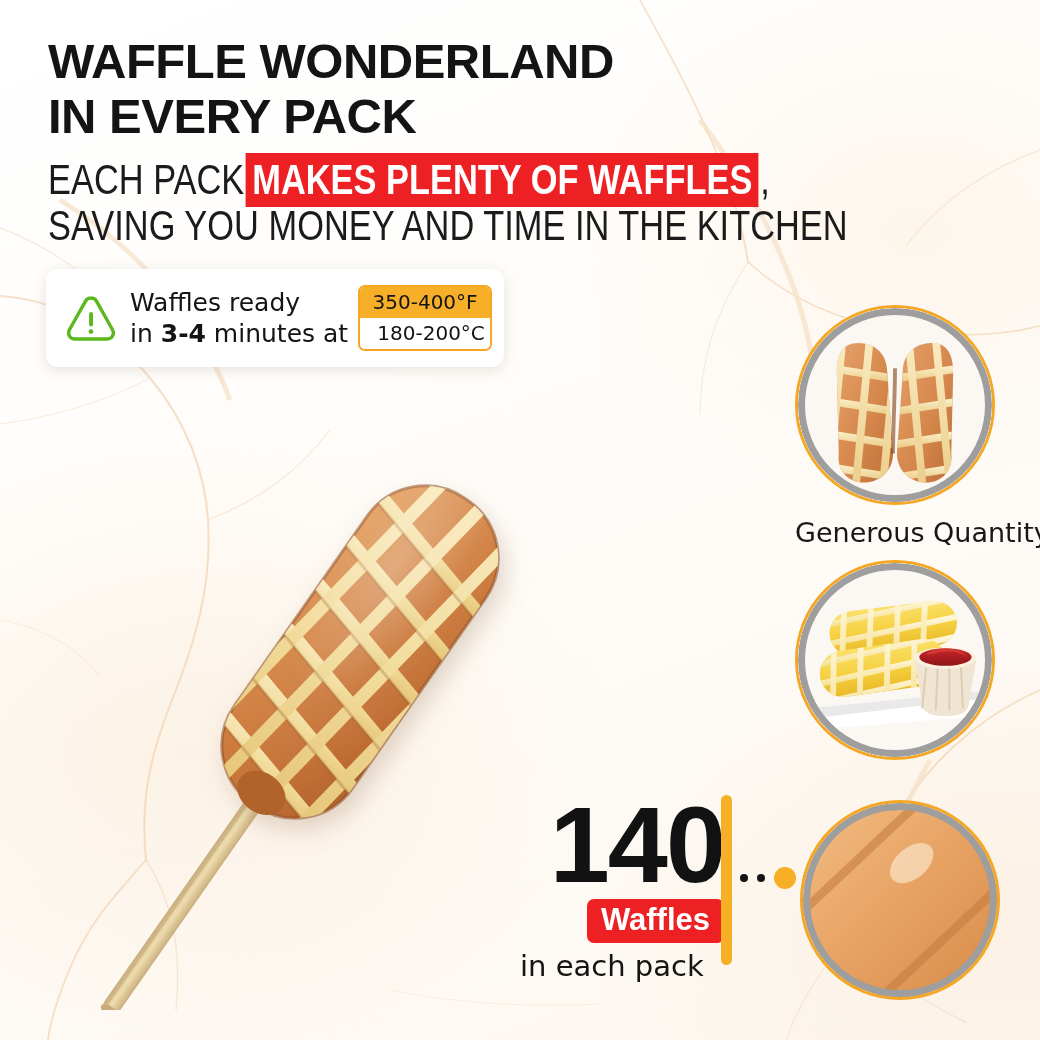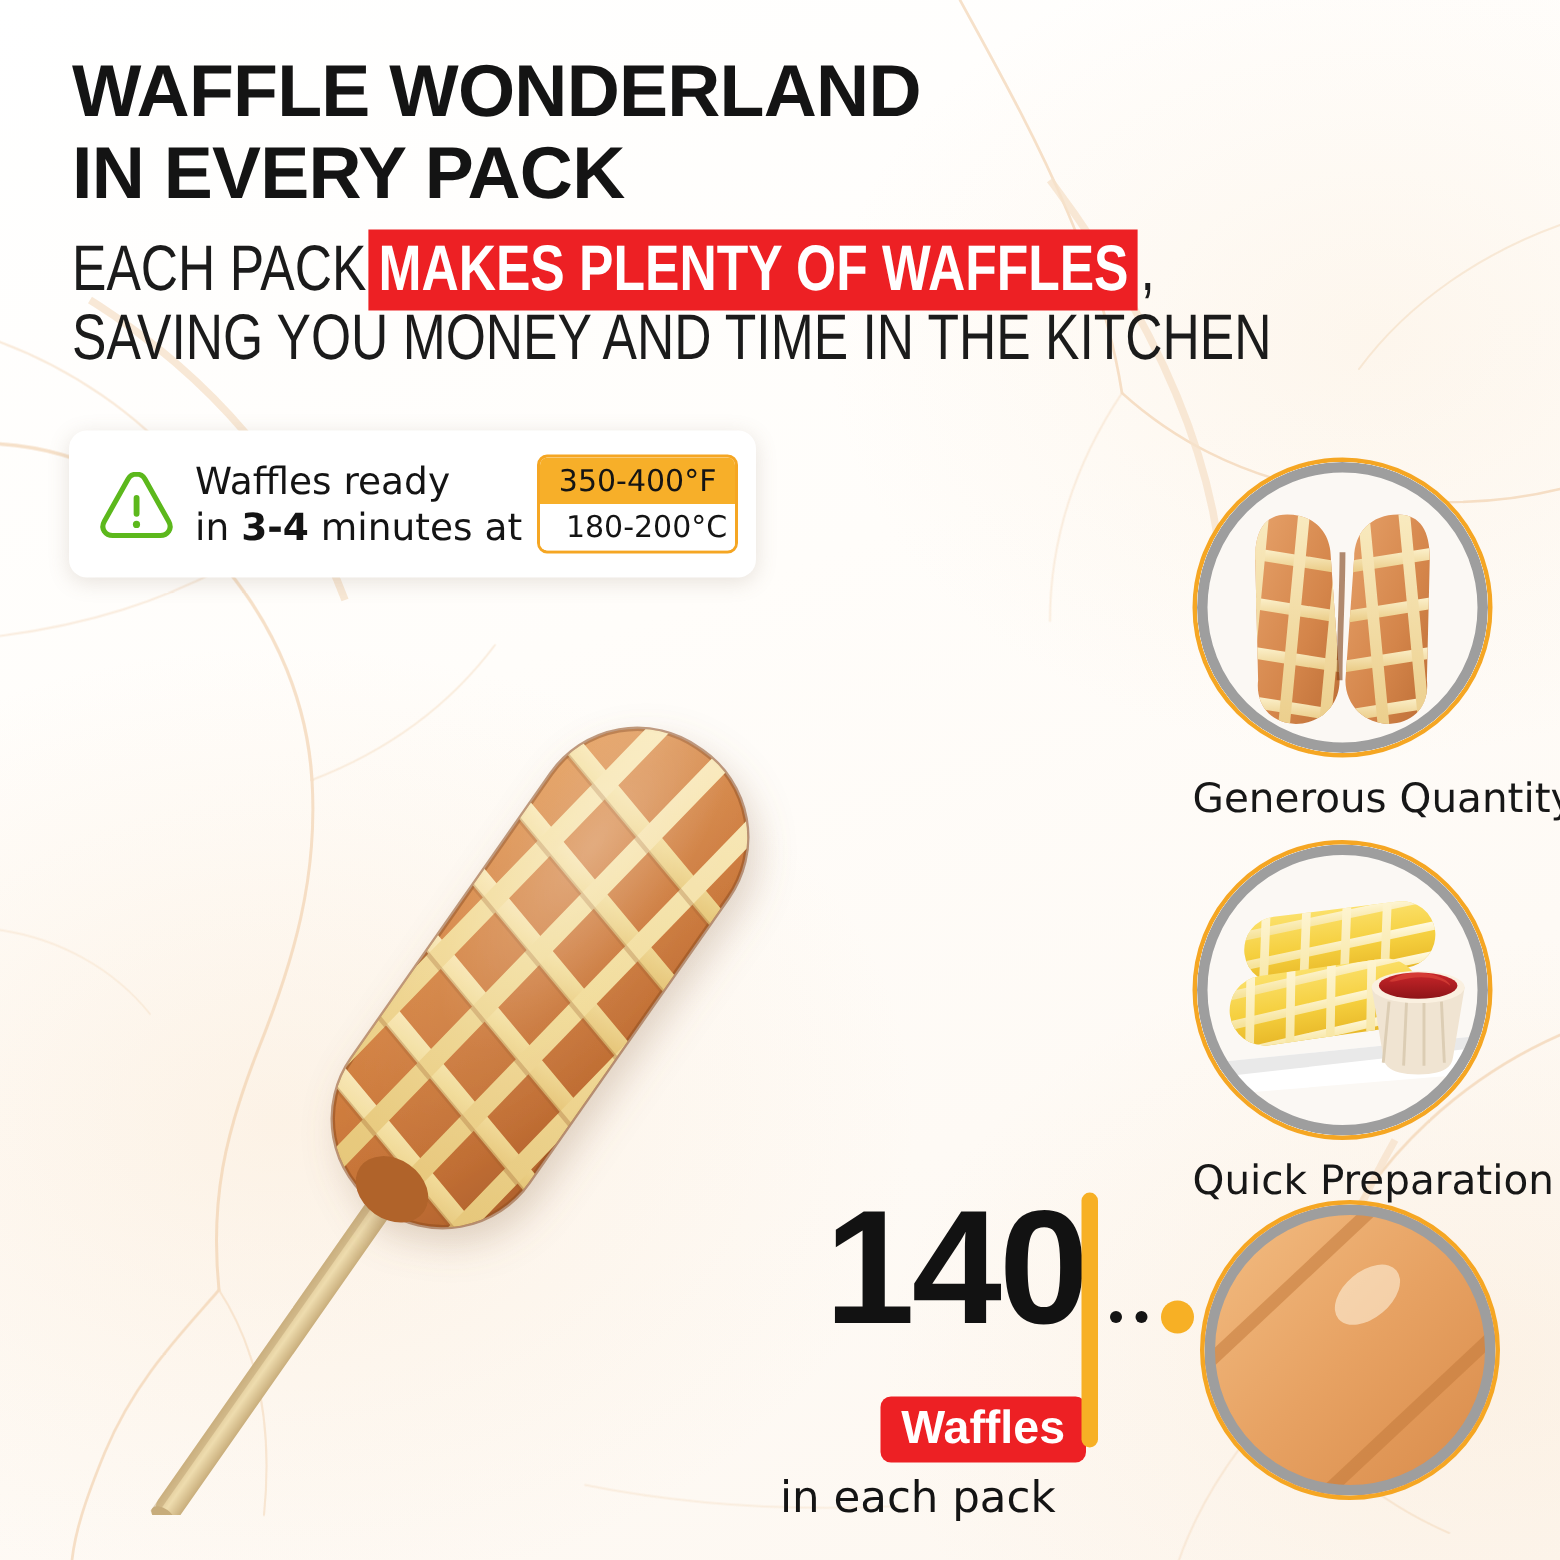--- a/index.html
+++ b/index.html
@@ -49,21 +49,21 @@
   .hl {
     background:#ED2024;
     color:#ffffff;
     font-weight:700;
     padding:2px 8px 4px 8px;
     margin:0 2px;
   }
 
   
   .infocard {
-    position:absolute; left:46px; top:287px;
+    position:absolute; left:46px; top:269px;
     width:458px; height:98px;
     background:#ffffff;
     border-radius:12px;
     box-shadow:0 3px 14px rgba(120,100,80,0.18);
     display:flex; align-items:center;
     padding:0 12px 0 18px;
   }
   .warn-icon { width:54px; height:54px; flex:0 0 54px; }
   .info-text {
     font-family:"DejaVu Sans", sans-serif;
@@ -138,21 +138,20 @@
   .count-badge {
     display:inline-block;
     background:#ED2024;
     color:#ffffff;
     font-family:"Liberation Sans", sans-serif;
     font-weight:700;
     font-size:31px;
     line-height:36px;
     padding:3px 14px 5px 14px;
     border-radius:7px;
-    margin-top:32px;
   }
   .count-sub {
     font-family:"DejaVu Sans", sans-serif;
     font-size:29px;
     line-height:34px;
     color:#141414;
     text-align:left;
     padding-right:6px;
     margin-top:6px;
     white-space:nowrap;
@@ -416,21 +415,20 @@
           <path d="M 132 108 L 128 150"></path>
             <path d="M 144 108 L 142 152"></path>
             <path d="M 156 108 L 156 152"></path>
             <path d="M 168 108 L 170 150"></path>
         </g>
         <ellipse cx="152" cy="98" rx="32" ry="11" fill="#FAF0E0"></ellipse>
         <ellipse cx="152" cy="97" rx="27" ry="9" fill="url(#f2k)"></ellipse>
         <path d="M 132 94 C 140 88 152 86 164 90 C 170 92 174 95 174 97 C 168 92 156 90 146 92 C 140 93 135 95 132 94 Z" fill="#E04A3C" opacity="0.6"></path>
       </svg>
     </div>
-    <div class="feat-label">Quick Preparation</div>
   </div>
 
   <div class="feature" style="left:800px; top:800px; width:200px;">
     <div class="circle" style="width:200px;height:200px;">
       <svg viewBox="0 0 200 200">
         <defs>
           <linearGradient id="f3a" x1="0" y1="0" x2="1" y2="1">
             <stop offset="0%" stop-color="#F3BE84"></stop>
               <stop offset="50%" stop-color="#E7A263"></stop>
               <stop offset="100%" stop-color="#D88A49"></stop>

